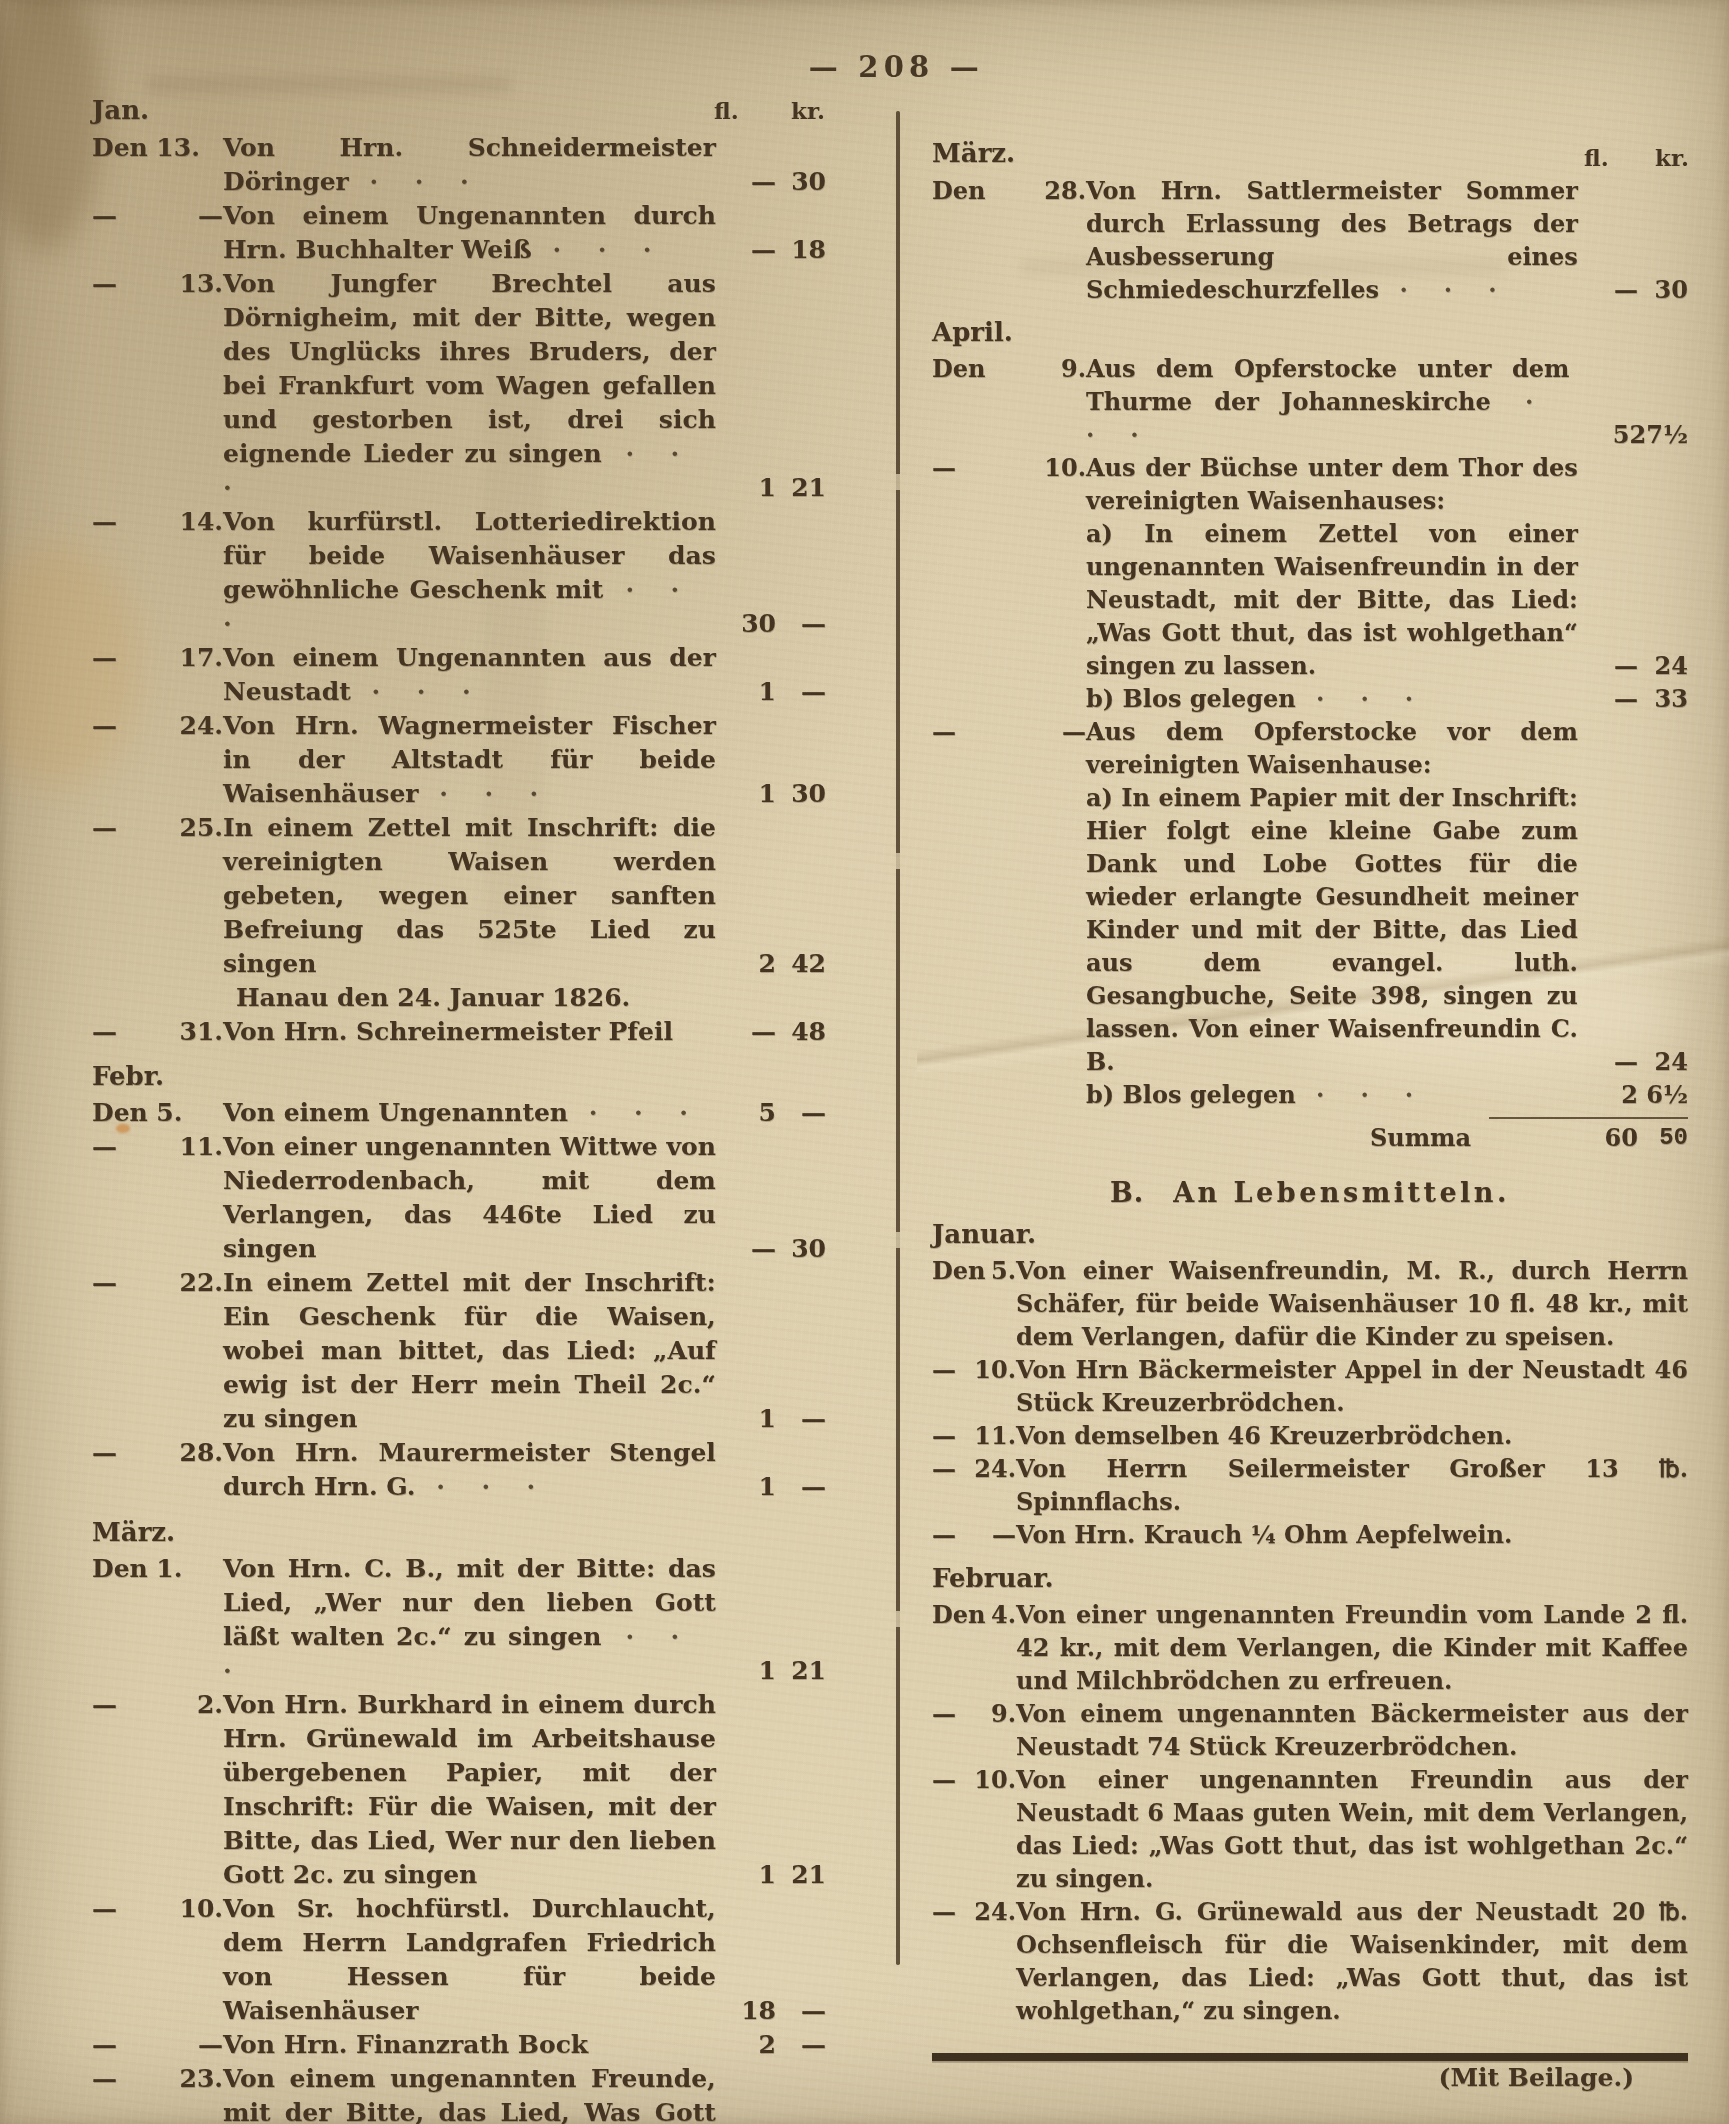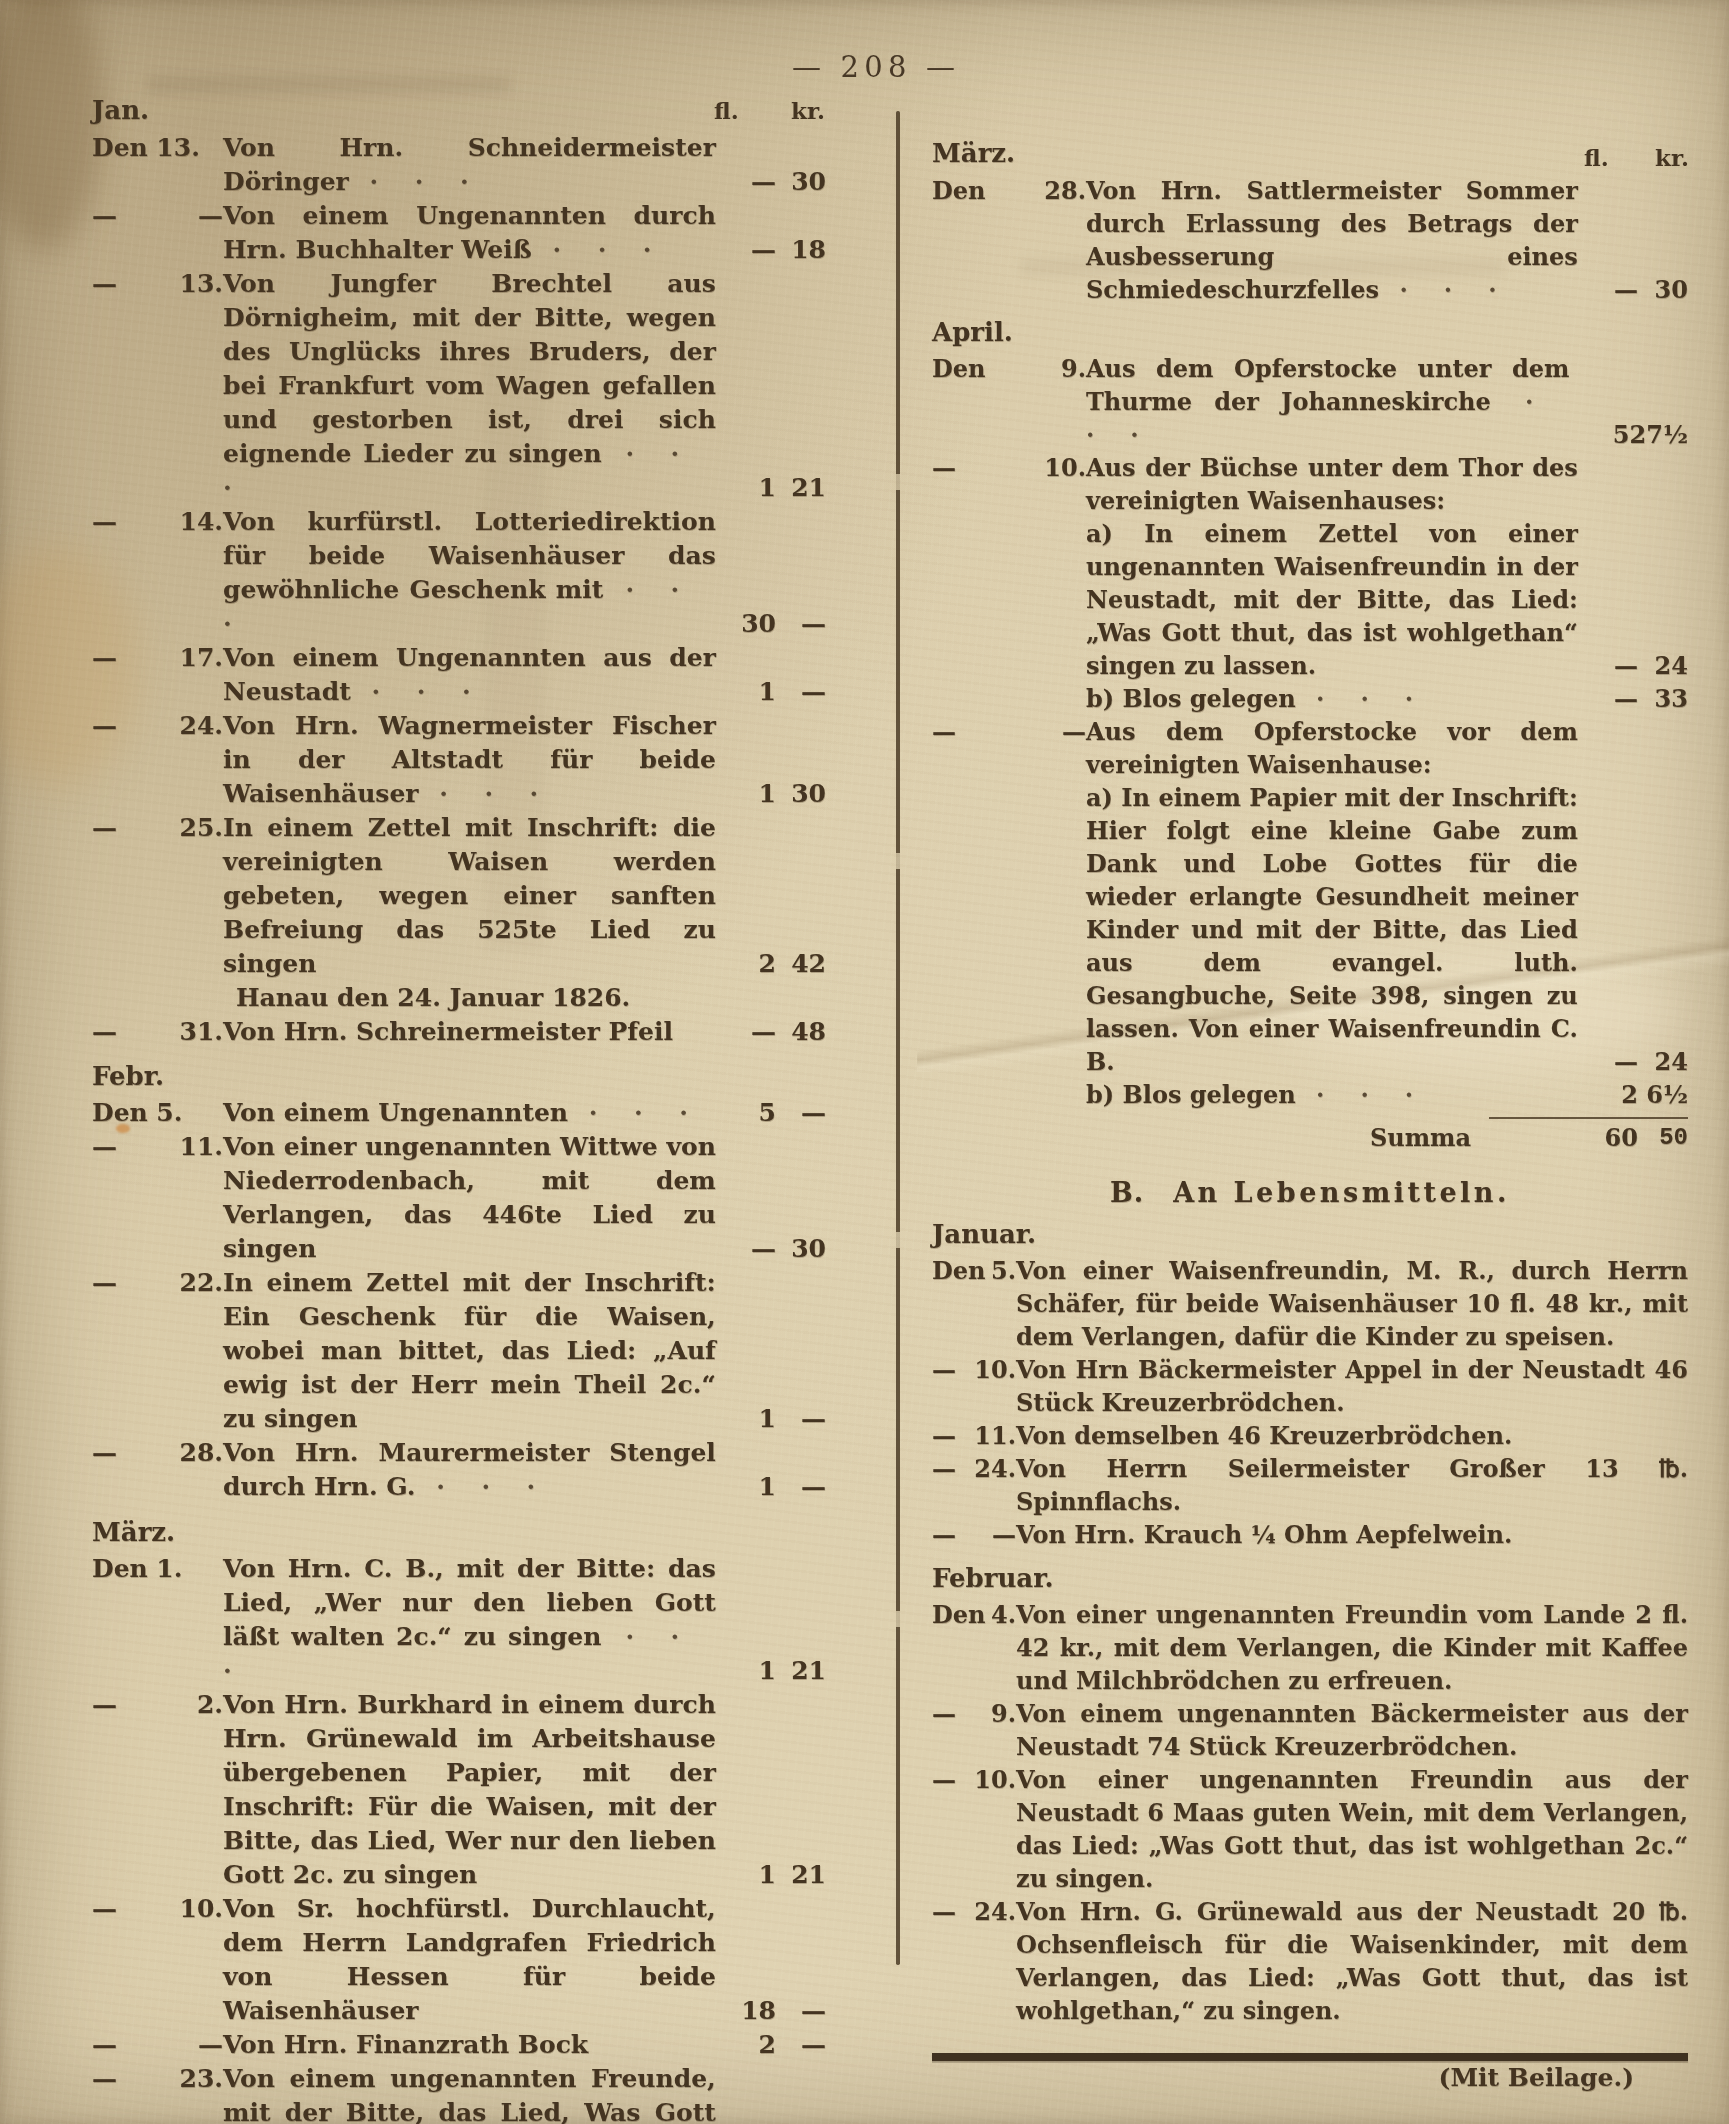--- a/index.html
+++ b/index.html
@@ -23,22 +23,22 @@
       repeating-linear-gradient(96deg, rgba(255,250,230,.05) 0 1.7px, transparent 1.7px 7.8px);}
   .stain{position:absolute;border-radius:50%;pointer-events:none;}
   .stain.s1{left:-26px;top:545px;width:164px;height:242px;background:rgba(196,152,80,.22);filter:blur(19px);}
   .stain.s2{left:116px;top:1124px;width:14px;height:8.6px;background:rgba(203,118,38,.55);filter:blur(0.9px);}
   .stain.s3{left:-17.3px;top:-26px;width:121px;height:277px;background:rgba(105,78,44,.30);filter:blur(15.6px);}
   .stain.s4{left:1280px;top:951px;width:398px;height:121px;background:rgba(248,240,214,.30);filter:blur(22.5px);}
   .smudge{position:absolute;background:rgba(95,75,48,.12);filter:blur(6px);pointer-events:none;}
   .crease{position:absolute;left:917px;top:934px;width:813px;height:138px;pointer-events:none;
     background:linear-gradient(172deg, transparent 46%, rgba(110,85,50,.16) 50%, rgba(250,244,222,.18) 53%, transparent 58%);}
 
-  .page-number{position:absolute;left:792px;top:50px;width:208px;text-align:left;
-    font-size:29px;font-weight:400;letter-spacing:5.2px;color:#473826;}
+  .page-number{position:absolute;left:776px;top:50px;width:208px;text-align:right;
+    font-size:29px;font-weight:700;letter-spacing:5.2px;color:#473826;}
 
   .colhead{position:absolute;display:flex;justify-content:space-between;
     font-size:23px;font-weight:700;gap:6px;}
   .colhead.left{left:714px;top:97px;width:111px;}
   .colhead.right{left:1584px;top:144px;width:105px;}
 
   .divider{position:absolute;left:896px;top:111px;width:3.5px;height:1854px;
     background:repeating-linear-gradient(to bottom,
       rgba(70,54,33,.82) 0 363px, rgba(70,54,33,.18) 363px 379px);
     border-radius:1.7px;}

